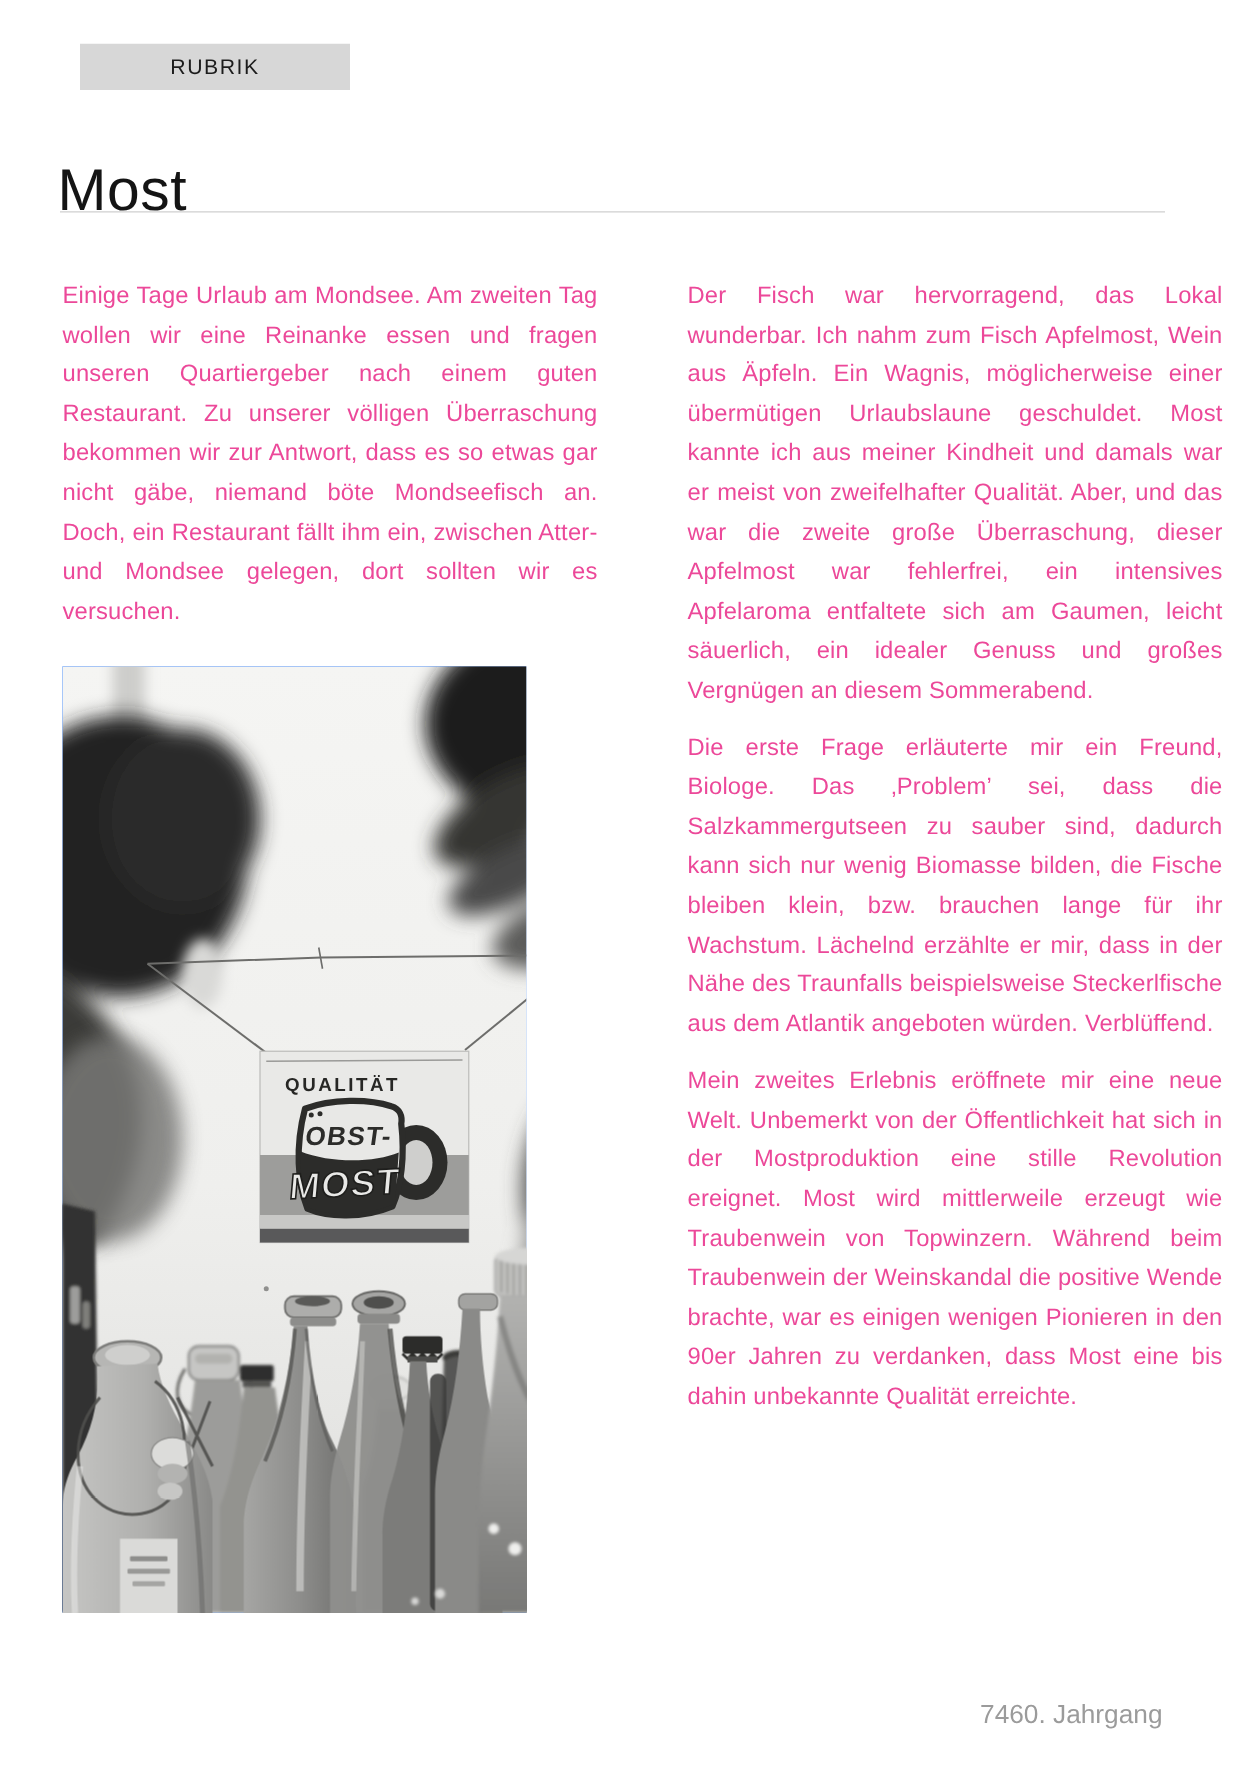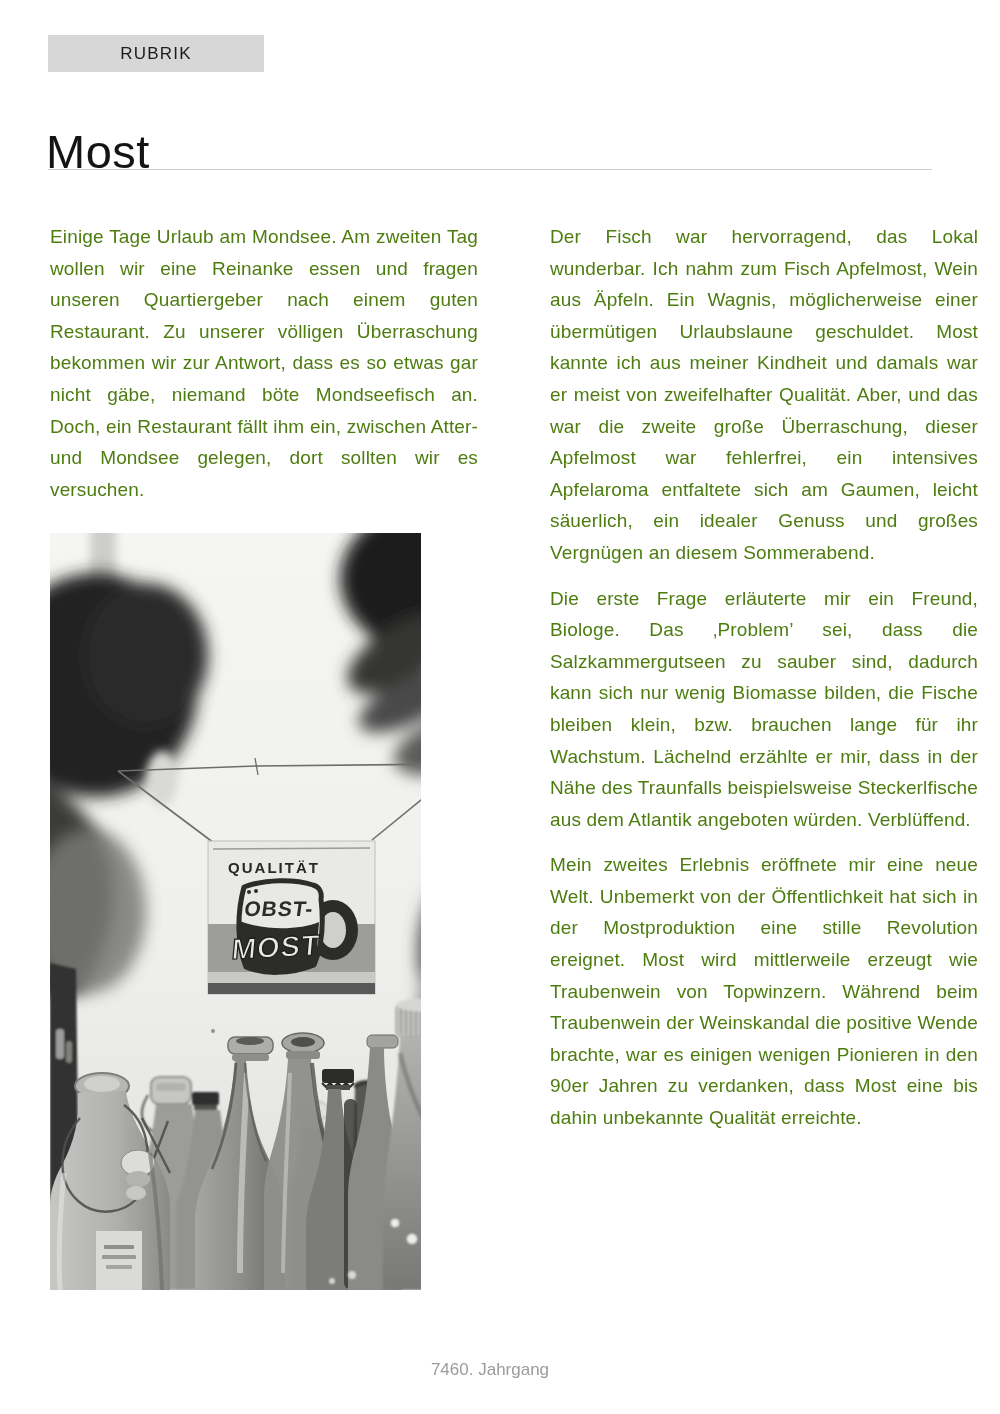--- a/index.html
+++ b/index.html
@@ -2,48 +2,48 @@
 <html lang="de"><head>
 <meta charset="utf-8">
 <style>
   html,body{margin:0;padding:0;}
   body{
     width:1000px;height:1414px;background:#ffffff;position:relative;
     font-family:"Liberation Sans","DejaVu Sans",sans-serif;
     color:#212121;overflow:hidden;
   }
   .rubric-box{
-    position:absolute;left:48px;top:35px;width:216px;height:37px;
+    position:absolute;left:64px;top:35px;width:216px;height:37px;
     background:#d7d7d7;display:flex;align-items:center;justify-content:center;
     font-size:17px;letter-spacing:1.2px;color:#1c1c1c;
   }
   .page-title{
     position:absolute;left:46px;top:96px;
     font-size:47px;line-height:50px;font-weight:400;color:#141414;letter-spacing:.5px;
   }
   .divider{
     position:absolute;left:48px;top:169px;width:884px;height:1px;background:#cfcfcf;
   }
   .col{
     position:absolute;top:221px;width:428px;
     font-size:19px;line-height:31.6px;letter-spacing:.15px;
-    text-align:justify;color:#4d7c0f;hyphens:auto;
+    text-align:justify;color:#ec4899;hyphens:auto;
   }
   .col p{margin:0 0 14px 0;}
   .col-left{left:50px;}
   .col-right{left:502px;margin-left:48px;}
   .photo{
     position:absolute;left:50px;top:533px;width:371px;height:757px;overflow:hidden;
     background:#3b82f6;
   }
   .photo svg{display:block;width:423px;height:757px;}
   .footer{
     position:absolute;left:50px;top:1360px;width:880px;
-    display:flex;justify-content:center;
-    font-size:17px;color:#9b9b9b;
+    display:flex;justify-content:flex-end;
+    font-size:21px;color:#9b9b9b;
   }
   .sign-qualitaet{font-weight:bold;letter-spacing:2px;}
 </style>
 </head>
 <body>
 
 <div class="rubric-box">
   <span>RUBRIK</span>
 </div>
 

